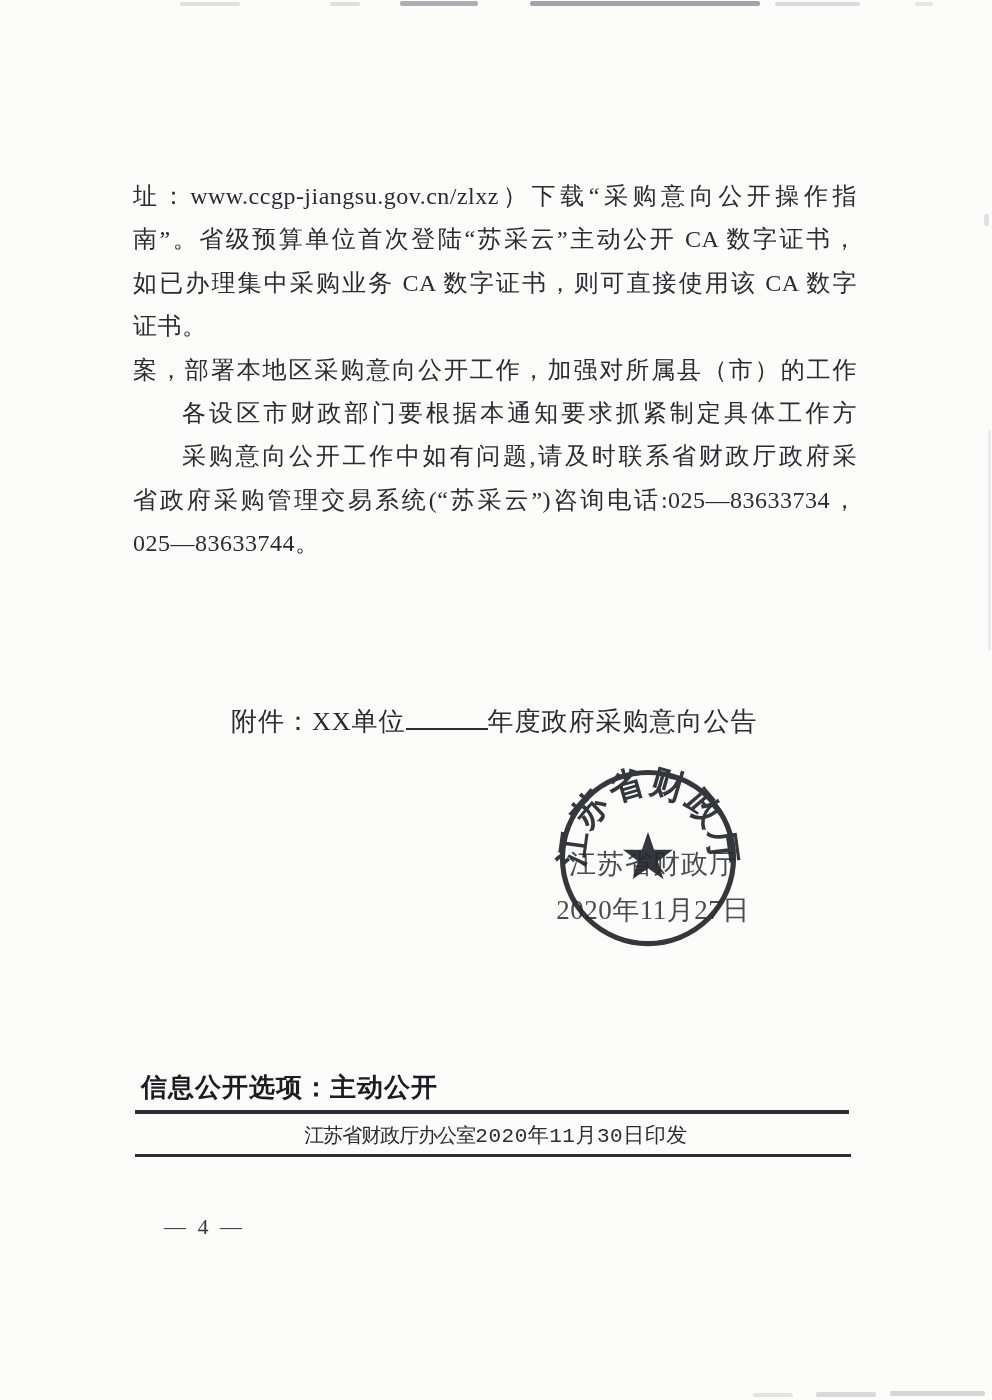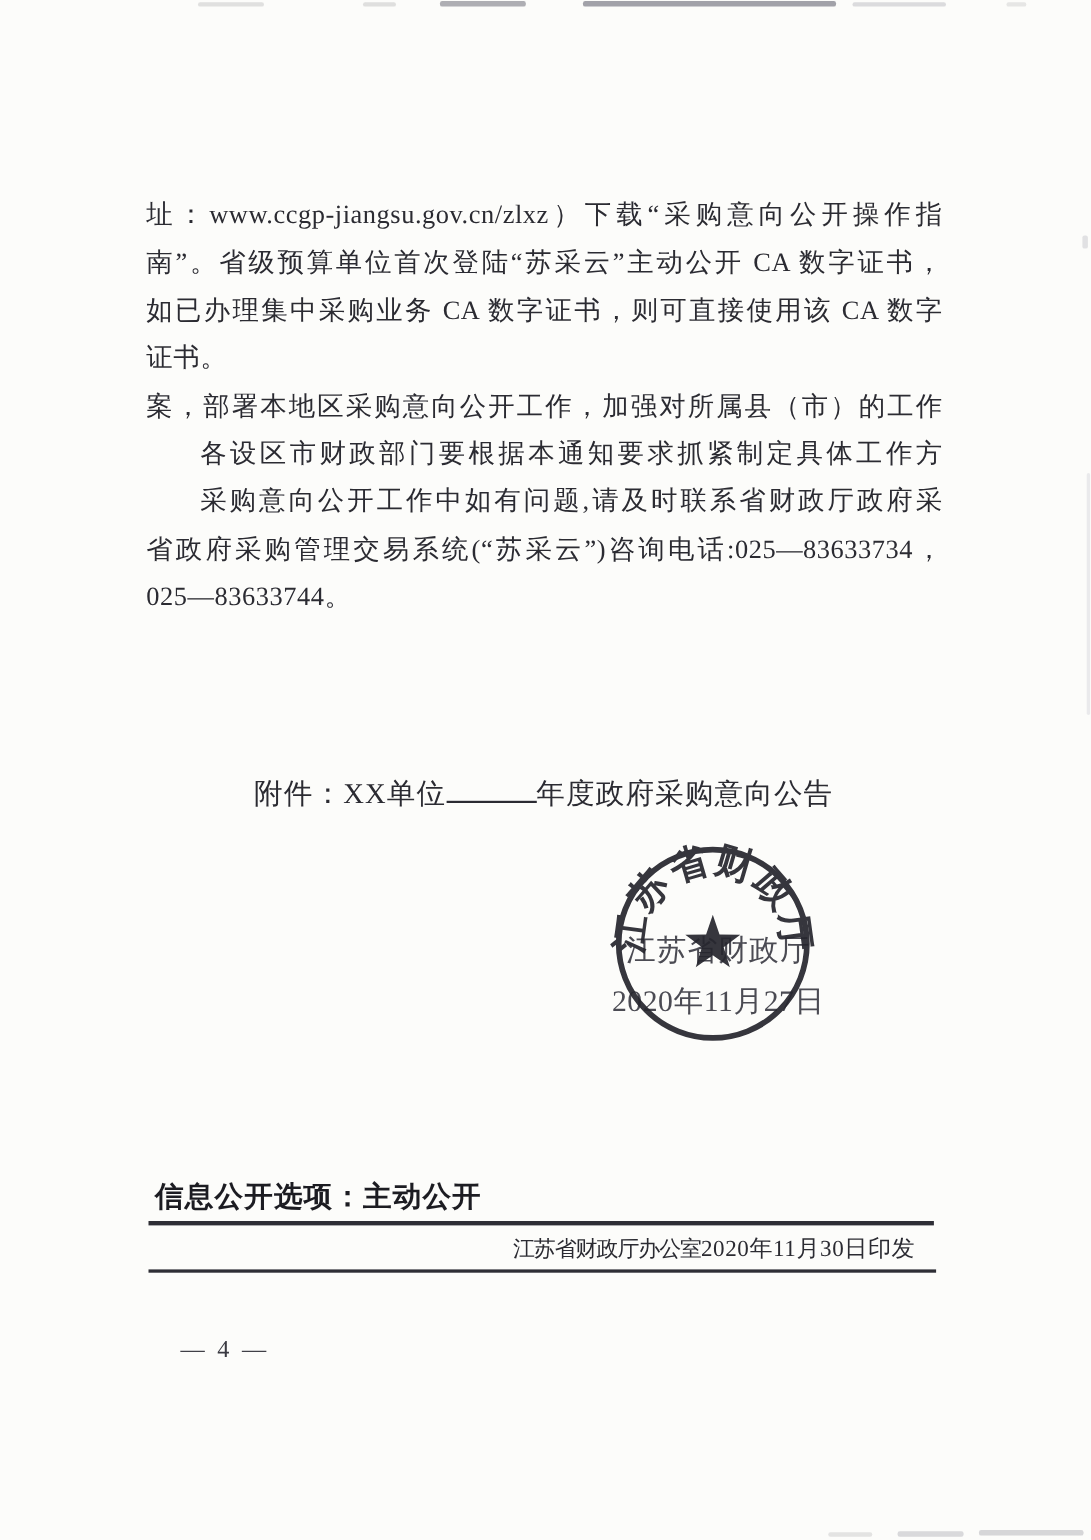--- a/index.html
+++ b/index.html
@@ -113,34 +113,35 @@
   .rule { position: absolute; background: var(--rule); }
   .rule-1 { left: 135px; top: 1110px; width: 714px; height: 4px; }
   .rule-2 { left: 135px; top: 1154px; width: 716px; height: 3px; }
   .footer-row {
     position: absolute;
     left: 160px;
     top: 1120px;
     width: 672px;
     height: 30px;
     display: flex;
-    justify-content: flex-end;
+    justify-content: center;
     align-items: center;
   }
   .footer-issuer {
     font-size: 20px;
     letter-spacing: -1px;
     color: var(--ink);
     white-space: nowrap;
   }
   .footer-print-date {
     font-size: 21px;
     letter-spacing: 0.5px;
     color: var(--ink);
     white-space: nowrap;
+    font-family: Liberation Mono, monospace;
   }
   .page-number {
     position: absolute;
     left: 164px;
     top: 1214px;
     font-size: 22px;
     letter-spacing: 3px;
     color: #3a3a42;
     white-space: nowrap;
   }

